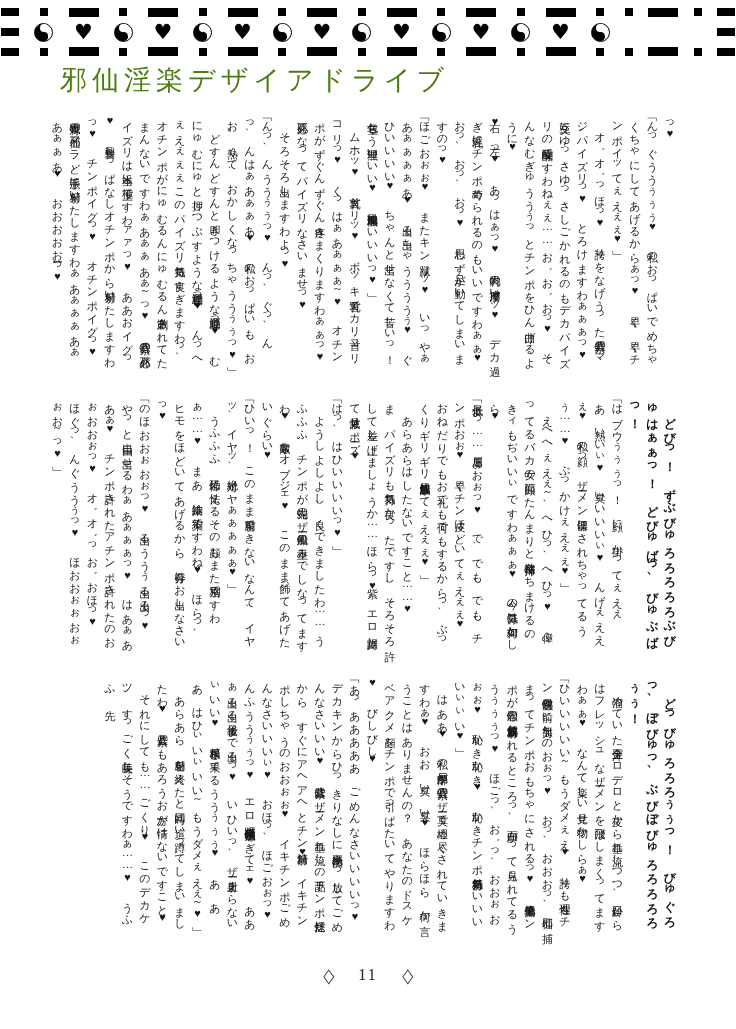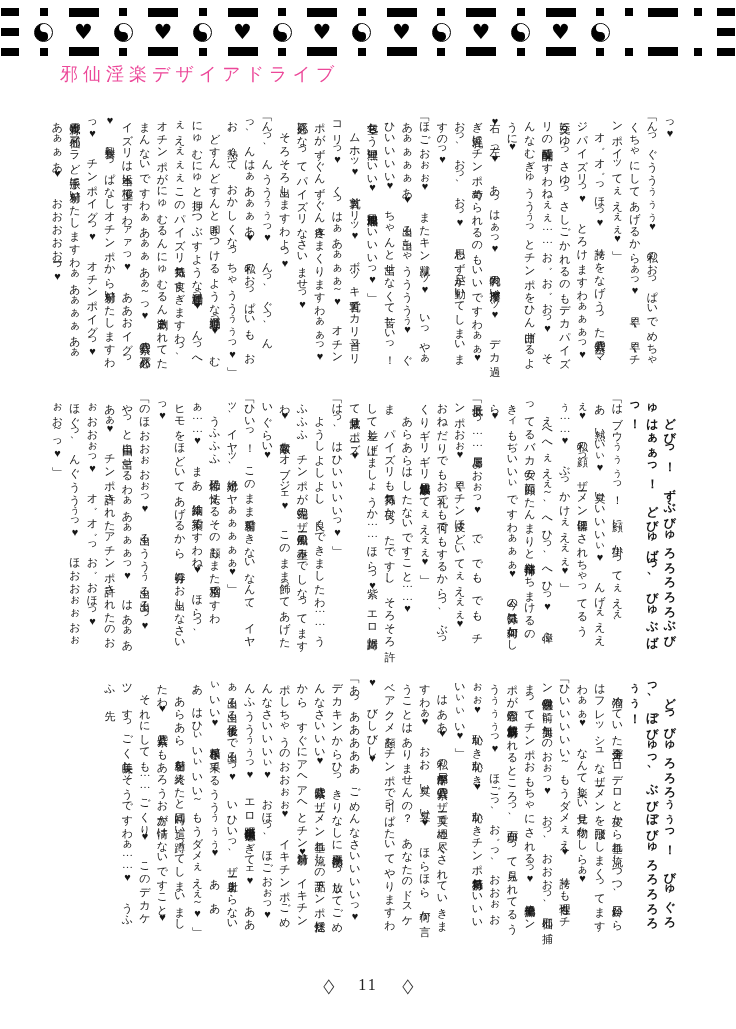--- a/index.html
+++ b/index.html
@@ -31,21 +31,21 @@
   }
   .yy{width:19px;height:19px;border-radius:50%;
     background:linear-gradient(90deg,#000 50%,#fff 50%);
     border:1px solid #000;position:relative;box-sizing:border-box;}
   .yy::before{content:"";position:absolute;top:0;left:25%;width:50%;height:50%;border-radius:50%;background:#fff;}
   .yy::after{content:"";position:absolute;bottom:0;left:25%;width:50%;height:50%;border-radius:50%;background:#000;}
   
   .title{
     position:absolute;top:62px;left:60px;
     font-family:"DejaVu Sans","Liberation Sans",sans-serif;
-    font-size:18px;font-weight:400;letter-spacing:5px;color:#ec4899;
+    font-size:27px;font-weight:400;letter-spacing:5px;color:#4d7c0f;
     white-space:nowrap;
   }
   
   .text-block{
     position:absolute;right:58px;height:253px;
     writing-mode:vertical-rl;-webkit-writing-mode:vertical-rl;
     text-orientation:upright;-webkit-text-orientation:upright;
     font-size:11px;line-height:17.5px;letter-spacing:0.5px;
     color:#161616;
   }
@@ -57,21 +57,21 @@
     font-weight:bold;font-size:12px;
     font-family:"DejaVu Sans","Liberation Sans",sans-serif;
     letter-spacing:1px;
   }
   
   .footer{
     position:absolute;top:958px;left:0;width:736px;text-align:center;
     font-size:16px;color:#222;
   }
   .footer .diamond{display:inline-block;transform:scaleX(0.72);font-size:20px;vertical-align:-2px;color:#333;}
-  .footer .pagenum{display:inline-block;margin:18px 18px;letter-spacing:2px;}
+  .footer .pagenum{display:inline-block;margin:8px 18px;letter-spacing:2px;}
 </style>
 </head>
 <body>
 
 <div class="border-strip" id="border-strip">
     <div class="unit edge"></div>
     <div class="unit">
       <div class="dot"></div>
       <div class="yy"></div>
       <div class="dot"></div>

